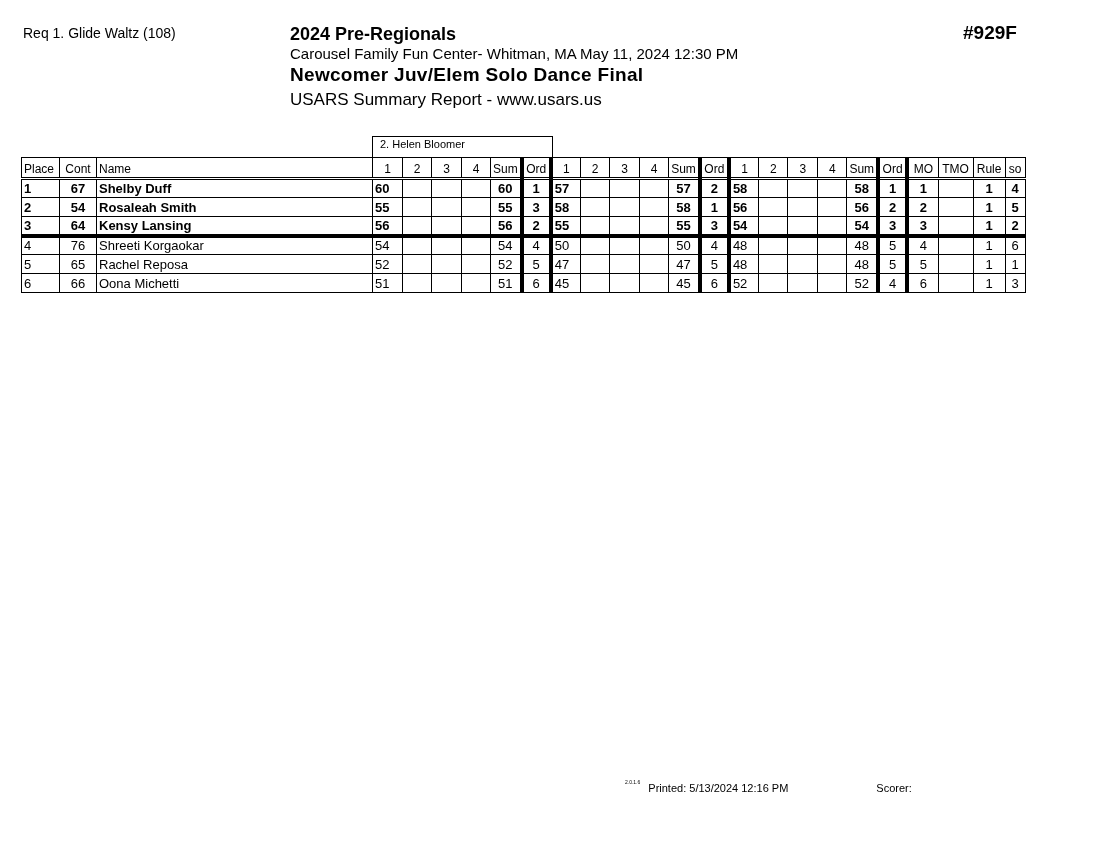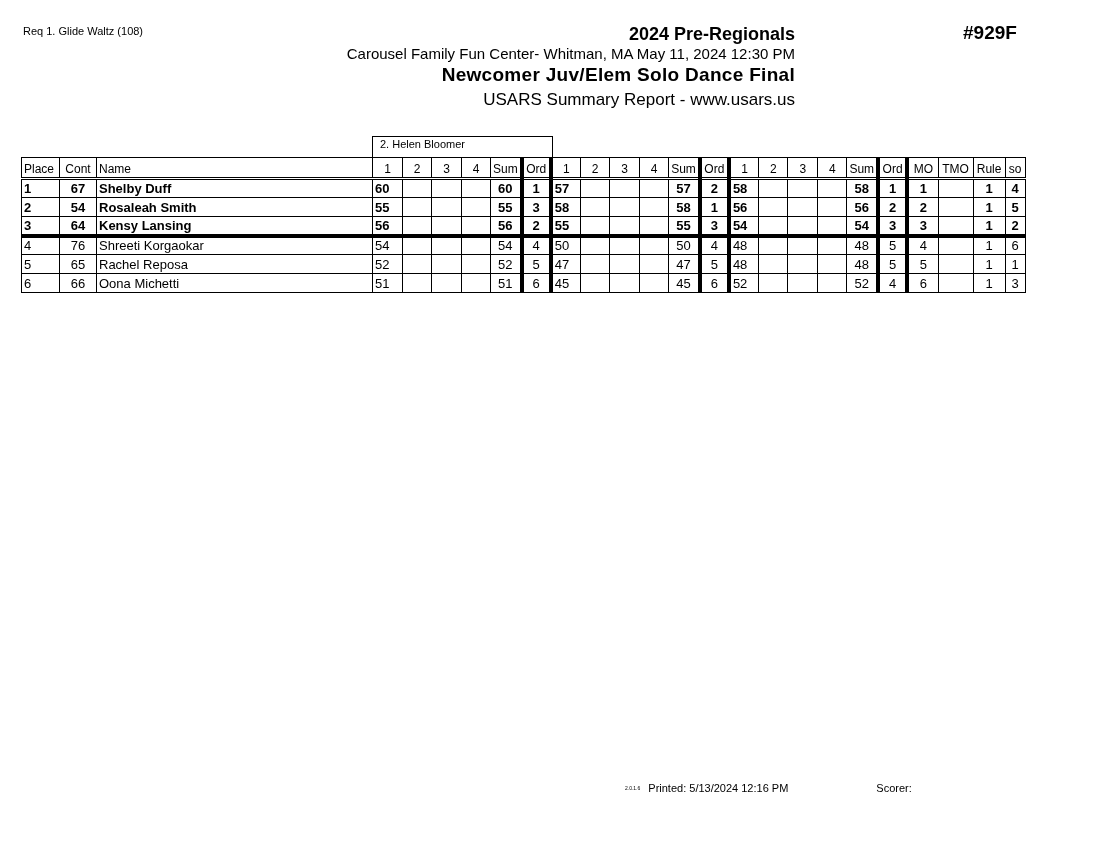--- a/index.html
+++ b/index.html
@@ -1,40 +1,40 @@
 <!DOCTYPE html>
 <html><head>
 <meta charset="utf-8">
 <style>
   html, body { margin:0; padding:0; background:#ffffff; }
   body { width:1100px; height:850px; position:relative; font-family:"Liberation Sans", sans-serif; color:#000; overflow:hidden; }
-  .req { position:absolute; left:23px; top:25px; font-size:11px; }
+  .req { position:absolute; left:23px; top:25px; font-size:14px; }
   .code { position:absolute; left:963px; top:22px; font-size:19px; font-weight:bold; }
-  .hdr { position:absolute; left:290px; width:505px; text-align:right; white-space:nowrap; }
+  .hdr { position:absolute; left:290px; width:505px; text-align:left; white-space:nowrap; }
   .t1 { top:24px; font-size:18px; font-weight:bold; }
   .t2 { top:45px; font-size:15px; }
   .t3 { top:64px; font-size:19px; font-weight:bold; letter-spacing:0.3px; }
   .t4 { top:90px; font-size:17px; }
 
   .judges { position:absolute; top:136px; left:372px; height:21px; display:flex; }
   .judge { border:1px solid #000; border-bottom:none; font-size:11px; padding:1px 0 0 7px; box-sizing:border-box; height:22px; }
   .judge + .judge { border-left:none; }
 
   table.res { position:absolute; left:21px; top:157px; border-collapse:collapse; font-size:13px; }
   table.res td, table.res th { border:1px solid #000; height:19px; padding:0 2px; box-sizing:border-box; font-weight:normal; white-space:nowrap; }
   table.res thead th { font-size:12px; text-align:center; height:21px; padding-top:3px; border-bottom:3px double #000; }
   table.res thead th.left { text-align:left; }
   table.res tr.top td { font-weight:bold; }
   table.res tr.cut td { border-bottom:4px solid #000; }
   td.c { text-align:center; }
   td.l { text-align:left; }
   td.ord { font-weight:bold; text-align:center; }
   .thickL { border-left:4px solid #000 !important; }
 
-  .footer { position:absolute; top:782px; left:625px; font-size:11px; display:flex; align-items:flex-end; }
+  .footer { position:absolute; top:782px; left:625px; font-size:11px; display:flex; align-items:flex-start; }
   .ver { font-size:5px; margin-right:8px; position:relative; top:-3px; }
   .scorer { margin-left:88px; }
 </style>
 </head>
 <body>
 
 <div class="req">Req  1.  Glide Waltz (108)</div>
 <div class="code">#929F</div>
 <div class="hdr t1">2024 Pre-Regionals</div>
 <div class="hdr t2">Carousel Family Fun Center- Whitman, MA  May 11, 2024  12:30 PM</div>

